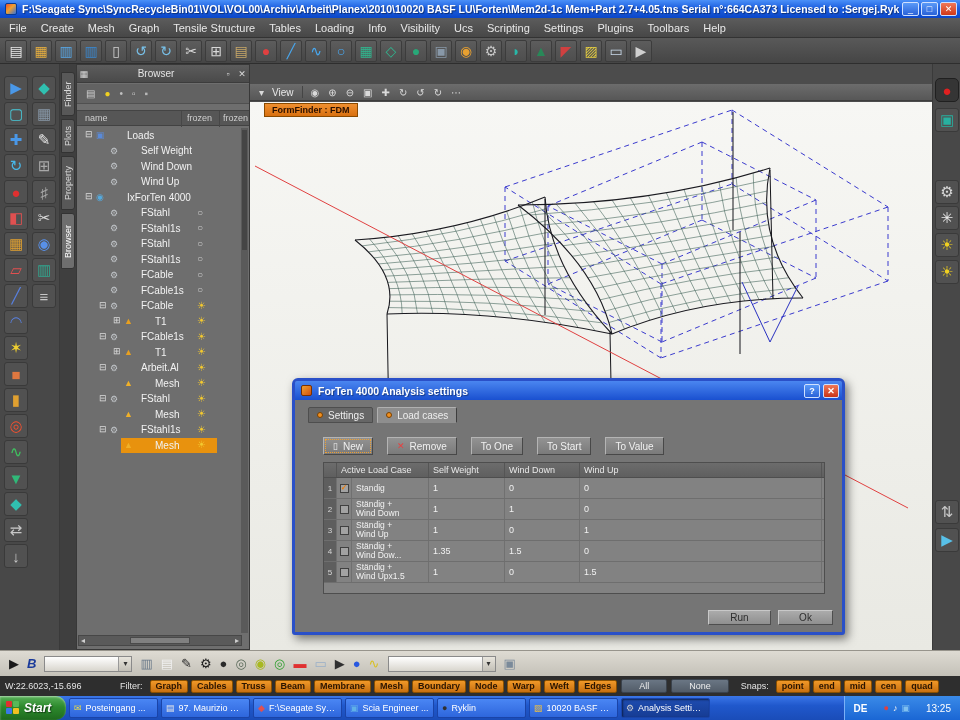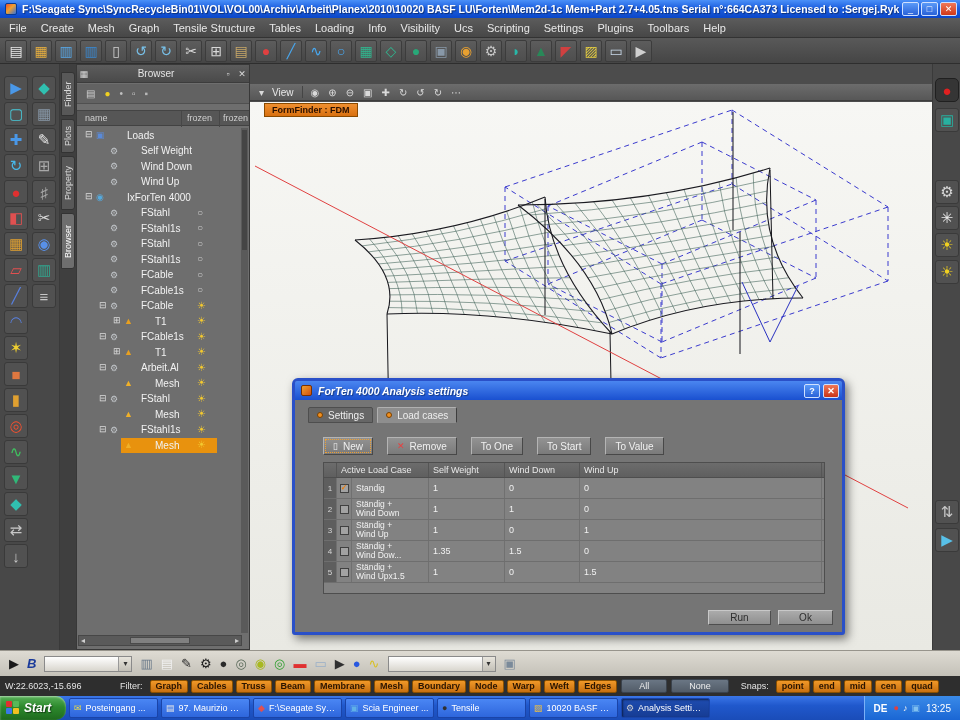--- a/index.html
+++ b/index.html
@@ -88,21 +88,21 @@
     background:linear-gradient(#f09030,#d87010);border:1px solid #8a4a00;z-index:2;}
   .rtools{left:932px;top:0;width:28px;height:586px;background:#484848;border-left:1px solid #3a3a3a;}
 
   
   .dialog{position:absolute;left:42px;top:314px;width:553px;height:257px;background:#757575;
     border:3px solid #2a50c8;border-radius:6px 6px 3px 3px;box-shadow:3px 4px 10px rgba(0,0,0,.5);z-index:5;}
   .dtitle{height:19px;display:flex;align-items:center;color:#fff;font-size:10.5px;font-weight:bold;
     background:linear-gradient(180deg,#4a86f0,#1a50d0);border-radius:2px 2px 0 0;}
   .dtitle .ic{width:11px;height:11px;margin:0 6px;border-radius:2px;flex:none;
     background:linear-gradient(135deg,#f0a030,#d05010);border:1px solid #7a3000;}
-  .dtext{flex:1;text-shadow:1px 1px 1px rgba(0,0,0,.4);white-space:nowrap;overflow:hidden;font-style:italic;}
+  .dtext{flex:1;text-shadow:1px 1px 1px rgba(0,0,0,.4);white-space:nowrap;overflow:hidden;}
   .dwb{width:16px;height:14px;margin-right:3px;border-radius:2px;border:1px solid #cfe0ff;flex:none;
     color:#fff;font-size:9px;font-weight:bold;line-height:12px;text-align:center;
     background:linear-gradient(#5a9af8,#2a62d8);}
   .dwb.close{background:linear-gradient(#f07858,#c83418);}
   .dtabs{position:absolute;top:26px;left:13px;display:flex;gap:4px;}
   .dtab{height:16px;padding:0 8px;display:flex;align-items:center;gap:5px;font-size:10px;color:#eee;
     background:#666;border:1px solid #4e4e4e;border-radius:2px 2px 0 0;}
   .dtab.active{background:#8e8e8e;border-color:#b0b0b0 #3e3e3e #8e8e8e #b0b0b0;}
   .ddot{width:6px;height:6px;border-radius:50%;background:#f09020;border:1px solid #7a4000;}
   .dbtns{position:absolute;top:56px;left:28px;display:flex;gap:14px;}
@@ -159,21 +159,21 @@
   .winflag i{border-radius:1px;}
   .winflag i:nth-child(1){background:#e03030;} .winflag i:nth-child(2){background:#58b858;}
   .winflag i:nth-child(3){background:#3878e8;} .winflag i:nth-child(4){background:#f0c020;}
   .tasks{display:flex;align-items:center;height:24px;}
   .task{width:89px;height:20px;margin-left:3px;display:flex;align-items:center;gap:4px;padding:0 4px;
     color:#fff;font-size:9px;white-space:nowrap;overflow:hidden;border-radius:2px;flex:none;
     background:linear-gradient(#4a86f4,#2e66dc);border:1px solid #1a44a8;}
   .task.active{background:linear-gradient(#1e4cb0,#163c94);box-shadow:inset 1px 1px 2px rgba(0,0,0,.5);}
   .tico{font-size:9px;flex:none;}
   .tlabel{overflow:hidden;text-overflow:ellipsis;}
-  .tray{margin-left:auto;height:24px;display:flex;align-items:center;gap:6px;padding:0 9px;flex:none;
+  .tray{margin-left:auto;height:24px;display:flex;align-items:center;gap:16px;padding:0 9px;flex:none;
     color:#fff;font-size:10px;background:linear-gradient(#3a8ae8,#1a66d4);border-left:1px solid #7ab0f8;}
   .trayicons{display:flex;gap:4px;}
   .tryic{font-size:9px;}
   .lang{font-weight:bold;}
 </style>
 </head>
 <body>
 
 <div id="app">
 
@@ -843,21 +843,21 @@
         <div class="task">
           <div class="tico" style="color: rgb(224, 80, 80);">◆</div>
           <div class="tlabel">F:\Seagate Syn...</div>
         </div>
         <div class="task">
           <div class="tico" style="color: rgb(96, 176, 232);">▣</div>
           <div class="tlabel">Scia Engineer ...</div>
         </div>
         <div class="task">
           <div class="tico" style="color: rgb(48, 48, 48);">●</div>
-          <div class="tlabel">Tensile</div>
+          <div class="tlabel">Ryklin</div>
         </div>
         <div class="task">
           <div class="tico" style="color: rgb(240, 192, 64);">▨</div>
           <div class="tlabel">10020 BASF LU...</div>
         </div>
         <div class="task active">
           <div class="tico" style="color: rgb(208, 208, 208);">⚙</div>
           <div class="tlabel">Analysis Setting...</div>
         </div>
       </div>

